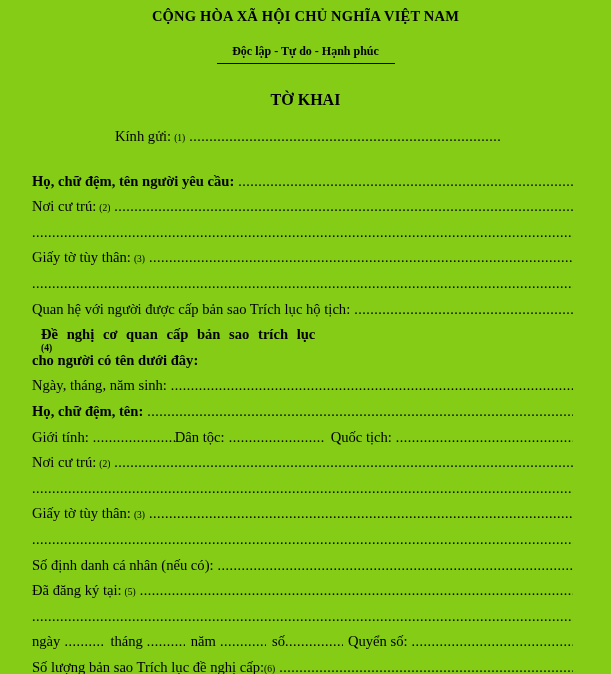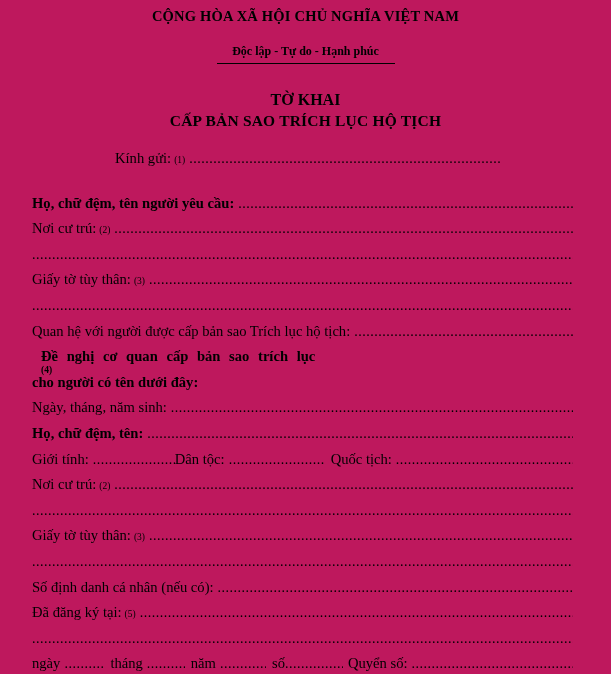--- a/index.html
+++ b/index.html
@@ -1,18 +1,18 @@
 <!DOCTYPE html>
 <html><head>
 <meta charset="utf-8">
 <style>
   html,body { margin:0; padding:0; background:#fff; }
   .page {
     width:611px; height:674px; overflow:hidden; position:relative;
-    background:#be185d; color:#000;
+    background:#84cc16; color:#000;
     font-family:"Liberation Serif","DejaVu Serif",serif;
     font-size:14.6px;
   }
   .header { text-align:center; padding-top:8px; }
   .nat-title { font-weight:bold; font-size:14.5px; line-height:17px; letter-spacing:.2px; }
   .motto { font-weight:bold; font-size:12px; line-height:22px; margin-top:15px; }
   .motto-underline { width:178px; border-bottom:1.6px solid #000; margin:1px auto 0; }
   .form-title { text-align:center; margin-top:26px; }
   .ft1 { font-weight:bold; font-size:16px; line-height:20px; }
   .ft2 { font-weight:bold; font-size:15.5px; line-height:22px; letter-spacing:.2px; }
@@ -51,21 +51,20 @@
 <div class="page">
 
   <div class="header">
     <div class="nat-title">CỘNG HÒA XÃ HỘI CHỦ NGHĨA VIỆT NAM</div>
     <div class="motto">Độc lập - Tự do - Hạnh phúc</div>
     <div class="motto-underline"></div>
   </div>
 
   <div class="form-title">
     <div class="ft1">TỜ KHAI</div>
-    <div class="ft2">CẤP BẢN SAO TRÍCH LỤC HỘ TỊCH</div>
   </div>
 
   <div class="body">
 
     <div class="row row-recipient">
       <span class="lbl">Kính gửi:</span>
         <sup class="note">(1)</sup>
       <span class="dots"></span>
     </div>
 

